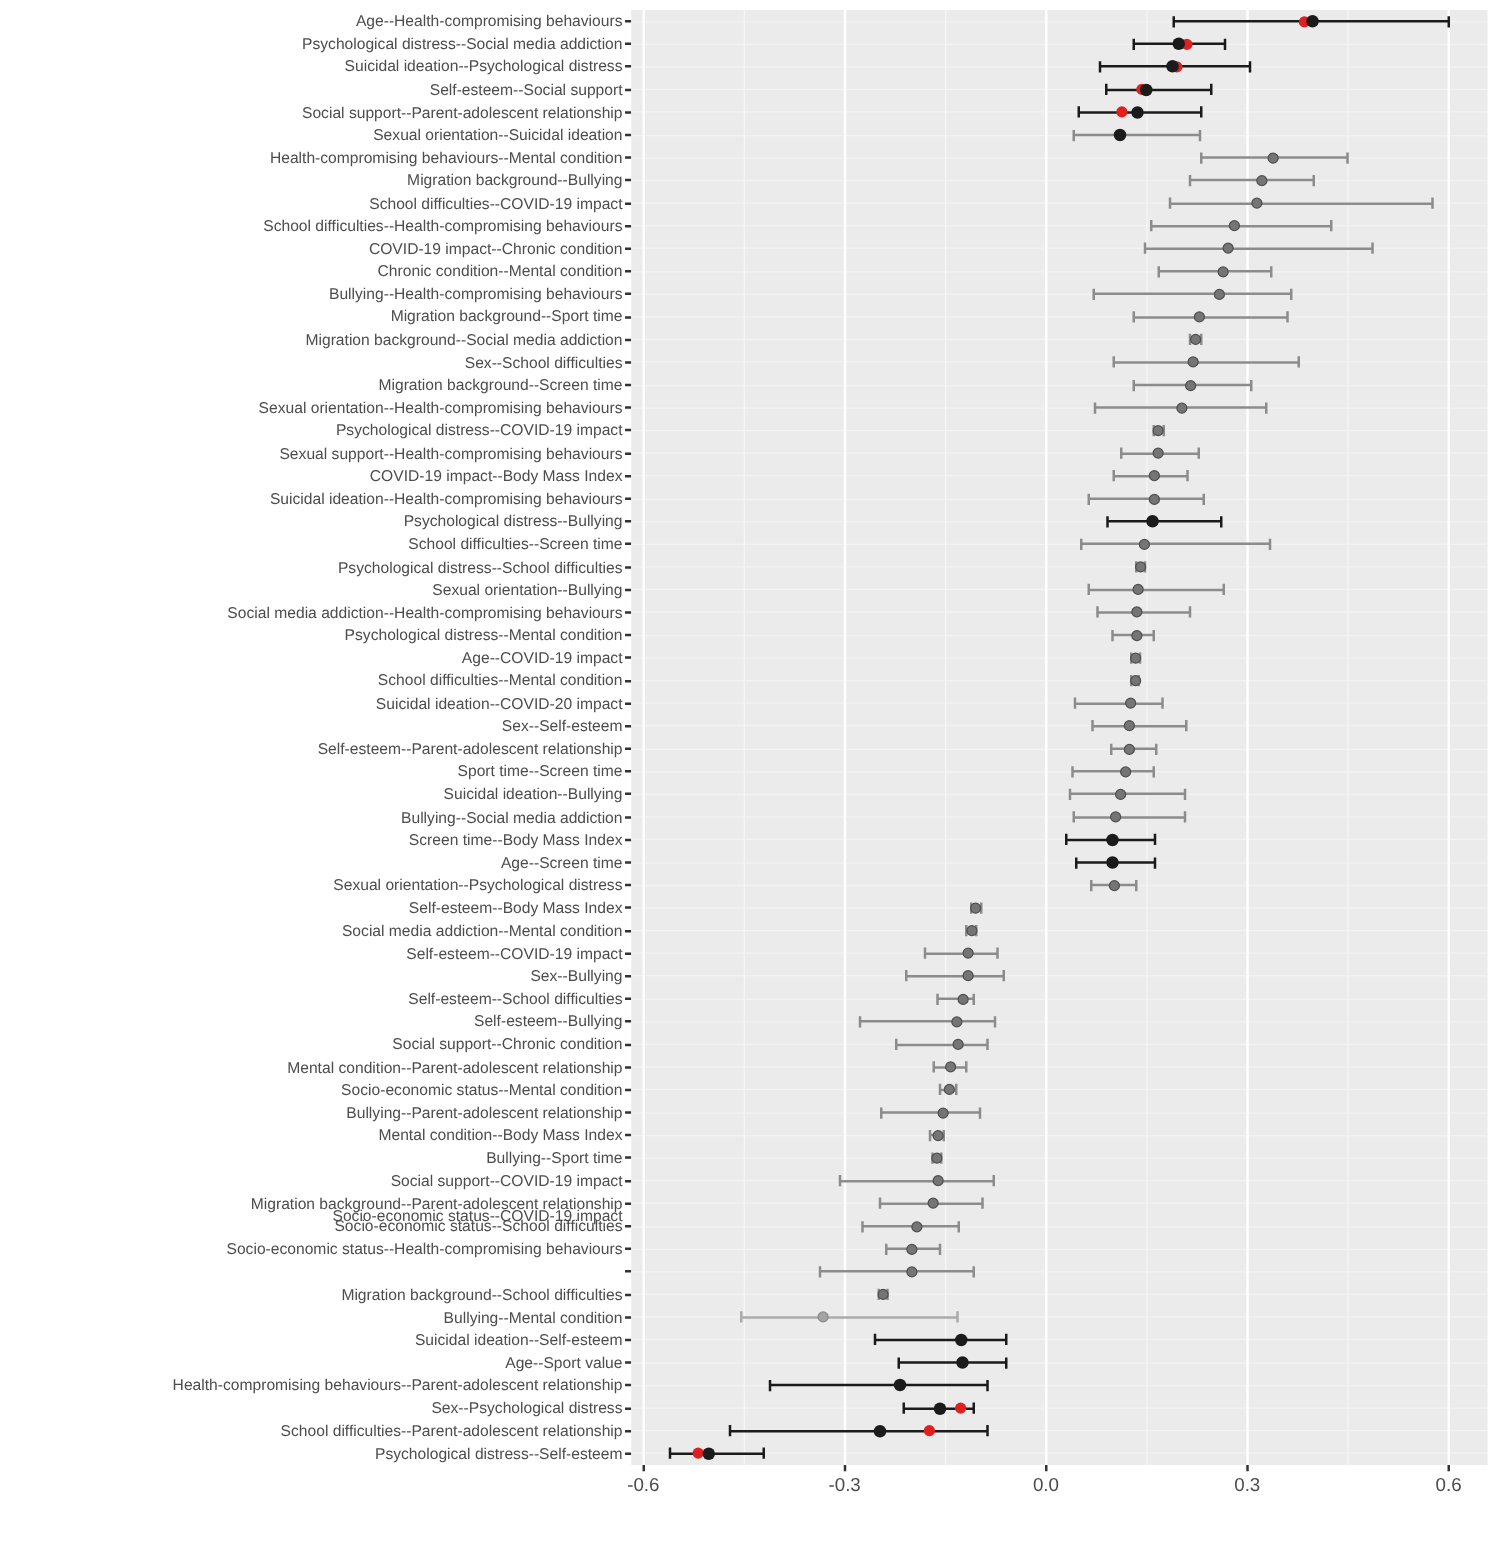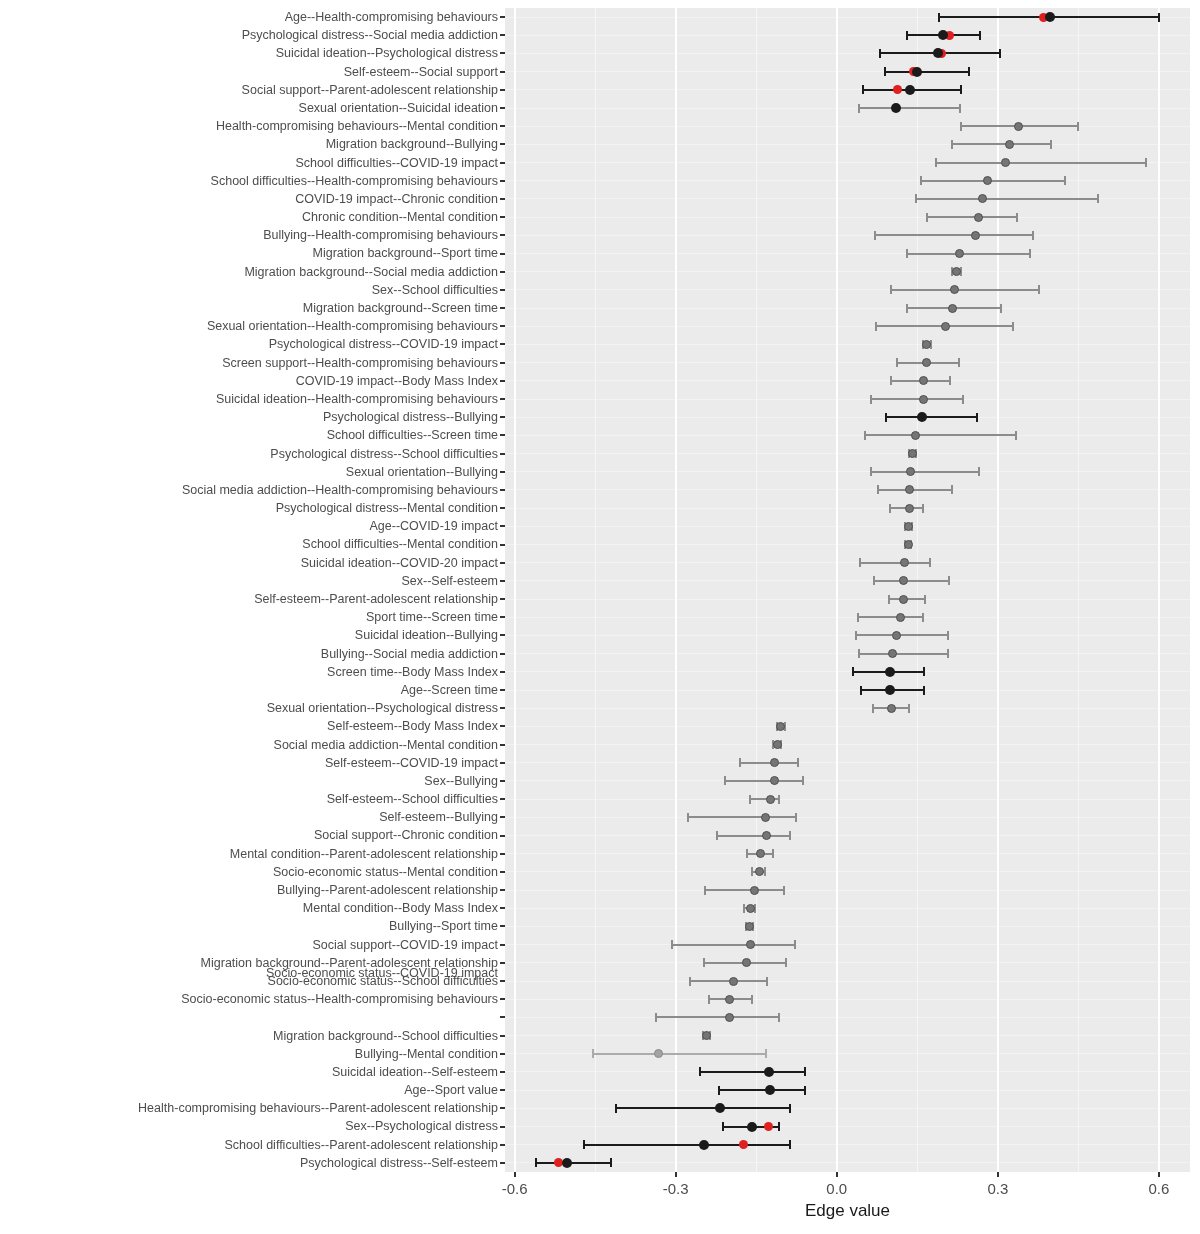--- a/index.html
+++ b/index.html
@@ -49,21 +49,21 @@
       <div class="ylab" style="top: 171.688px; height: 18.1875px; line-height: 18.1875px; right: 702px;">School difficulties--Health-compromising behaviours</div>
       <div class="ylab" style="top: 189.875px; height: 18.1875px; line-height: 18.1875px; right: 702px;">COVID-19 impact--Chronic condition</div>
       <div class="ylab" style="top: 208.062px; height: 18.1875px; line-height: 18.1875px; right: 702px;">Chronic condition--Mental condition</div>
       <div class="ylab" style="top: 226.25px; height: 18.1875px; line-height: 18.1875px; right: 702px;">Bullying--Health-compromising behaviours</div>
       <div class="ylab" style="top: 244.438px; height: 18.1875px; line-height: 18.1875px; right: 702px;">Migration background--Sport time</div>
       <div class="ylab" style="top: 262.625px; height: 18.1875px; line-height: 18.1875px; right: 702px;">Migration background--Social media addiction</div>
       <div class="ylab" style="top: 280.812px; height: 18.1875px; line-height: 18.1875px; right: 702px;">Sex--School difficulties</div>
       <div class="ylab" style="top: 299px; height: 18.1875px; line-height: 18.1875px; right: 702px;">Migration background--Screen time</div>
       <div class="ylab" style="top: 317.188px; height: 18.1875px; line-height: 18.1875px; right: 702px;">Sexual orientation--Health-compromising behaviours</div>
       <div class="ylab" style="top: 335.375px; height: 18.1875px; line-height: 18.1875px; right: 702px;">Psychological distress--COVID-19 impact</div>
-      <div class="ylab" style="top: 353.562px; height: 18.1875px; line-height: 18.1875px; right: 702px;">Screen support--Health-compromising behaviours</div>
+      <div class="ylab" style="top: 353.562px; height: 18.1875px; line-height: 18.1875px; right: 702px;">Sexual support--Health-compromising behaviours</div>
       <div class="ylab" style="top: 371.75px; height: 18.1875px; line-height: 18.1875px; right: 702px;">COVID-19 impact--Body Mass Index</div>
       <div class="ylab" style="top: 389.938px; height: 18.1875px; line-height: 18.1875px; right: 702px;">Suicidal ideation--Health-compromising behaviours</div>
       <div class="ylab" style="top: 408.125px; height: 18.1875px; line-height: 18.1875px; right: 702px;">Psychological distress--Bullying</div>
       <div class="ylab" style="top: 426.312px; height: 18.1875px; line-height: 18.1875px; right: 702px;">School difficulties--Screen time</div>
       <div class="ylab" style="top: 444.5px; height: 18.1875px; line-height: 18.1875px; right: 702px;">Psychological distress--School difficulties</div>
       <div class="ylab" style="top: 462.688px; height: 18.1875px; line-height: 18.1875px; right: 702px;">Sexual orientation--Bullying</div>
       <div class="ylab" style="top: 480.875px; height: 18.1875px; line-height: 18.1875px; right: 702px;">Social media addiction--Health-compromising behaviours</div>
       <div class="ylab" style="top: 499.062px; height: 18.1875px; line-height: 18.1875px; right: 702px;">Psychological distress--Mental condition</div>
       <div class="ylab" style="top: 517.25px; height: 18.1875px; line-height: 18.1875px; right: 702px;">Age--COVID-19 impact</div>
       <div class="ylab" style="top: 535.438px; height: 18.1875px; line-height: 18.1875px; right: 702px;">School difficulties--Mental condition</div>
@@ -640,14 +640,13 @@
       <div class="xlab" style="left: 514.663px;">-0.6</div>
       <div class="xtick" style="left: 674.713px;"></div>
       <div class="xlab" style="left: 675.713px;">-0.3</div>
       <div class="xtick" style="left: 835.763px;"></div>
       <div class="xlab" style="left: 836.763px;">0.0</div>
       <div class="xtick" style="left: 996.813px;"></div>
       <div class="xlab" style="left: 997.813px;">0.3</div>
       <div class="xtick" style="left: 1157.86px;"></div>
       <div class="xlab" style="left: 1158.86px;">0.6</div>
     </div>
-  <div id="x-title">Edge value</div>
 </div>
 
 </body></html>

